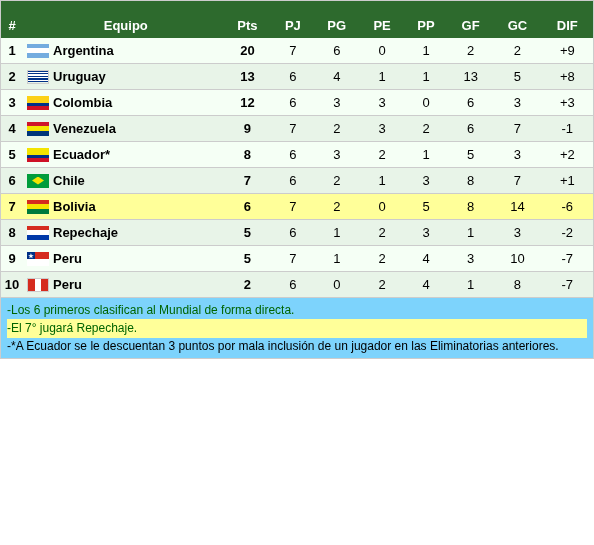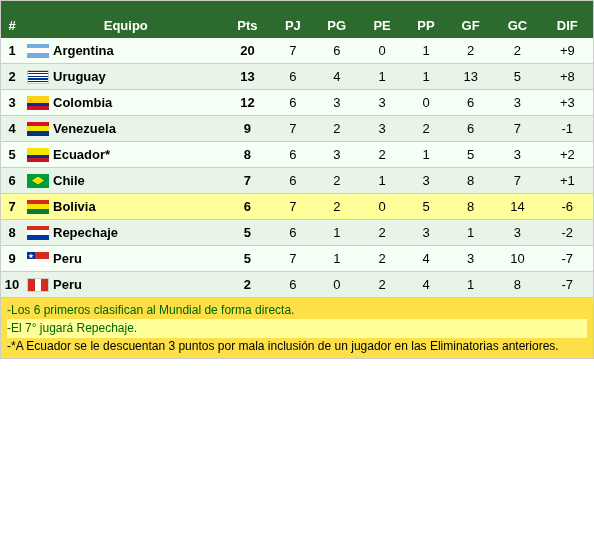--- a/index.html
+++ b/index.html
@@ -73,21 +73,21 @@
       display: inline-block;
       width: 22px;
       height: 14px;
       margin-right: 4px;
       vertical-align: middle;
       position: relative;
       overflow: hidden;
     }
 
     .notes {
-      background: #fde047;
+      background: #7dd3fc;
       padding: 4px 6px;
     }
     .note-green {
       color: #006400;
       font-size: 12px;
       line-height: 1.4;
     }
     .note-yellow-bg {
       background: #ffff99;
       color: #006400;

